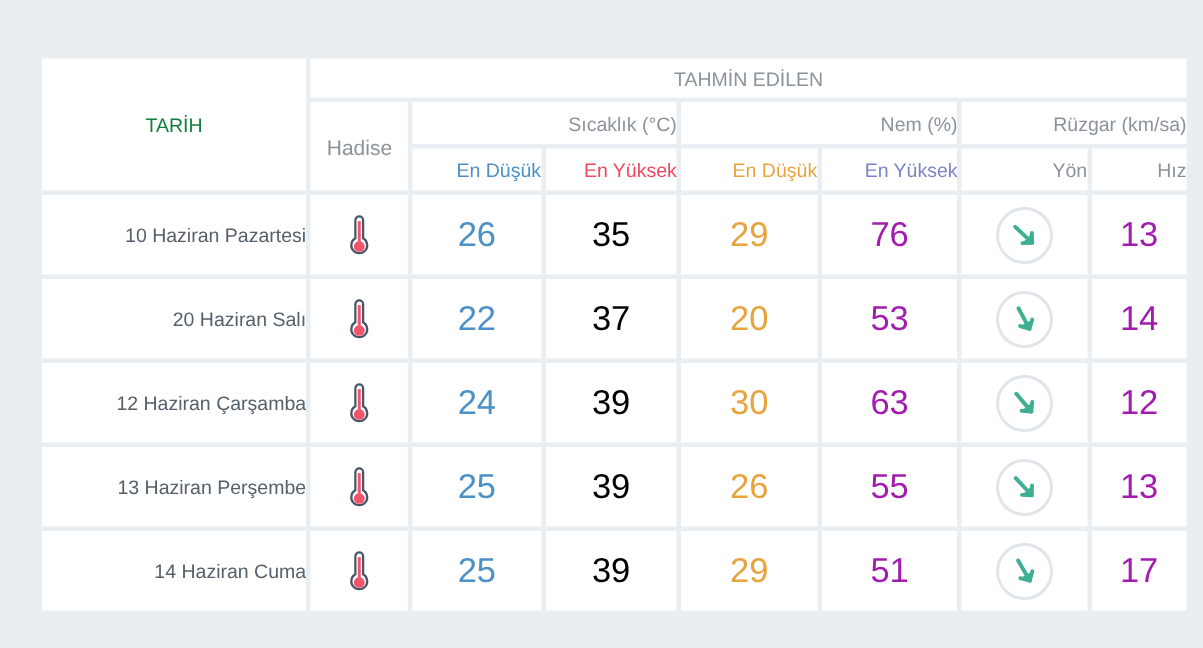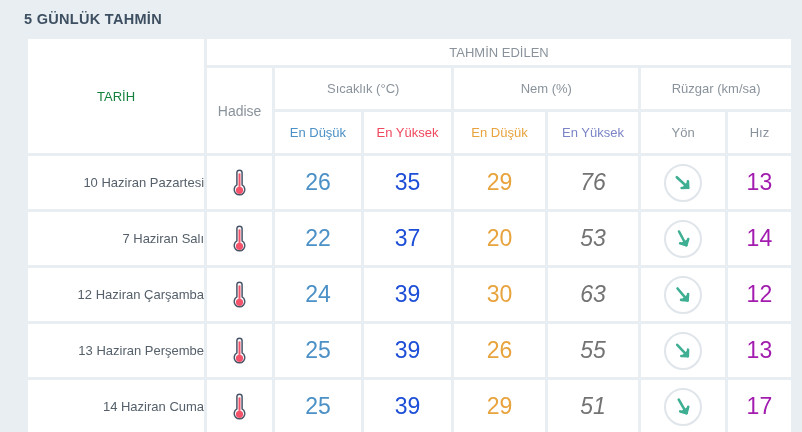--- a/index.html
+++ b/index.html
@@ -51,23 +51,23 @@
     background: #ffffff;
     font-weight: normal;
     padding: 0;
     margin: 0;
   }
 
   
   .hd {
     color: #8a939c;
     font-size: 13px;
-    text-align: center;
+    text-align: right;
     vertical-align: middle;
-    height: 41px;
+    height: 28px;
   }
   .hd-group {
     height: 26px;
     font-size: 13px;
     color: #8a939c;
   }
   .hd-tarih {
     font-size: 13px;
     color: #15803d;
     text-align: center;
@@ -97,23 +97,23 @@
     padding-right: 11px;
     font-size: 13px;
     color: #55606b;
     white-space: nowrap;
   }
   .num {
     font-size: 23px;
     line-height: 1;
   }
   .v-lotemp { color: #4b90c6; }
-  .v-hitemp { color: #1d4ed8; }
+  .v-hitemp { color: #000000; }
   .v-lohum  { color: #e8a33d; }
-  .v-hihum  { color: #737373; font-style: italic; }
+  .v-hihum  { color: #a21caf; }
   .v-wind   { color: #a21caf; }
 
   
   .icon-holder {
     display: flex;
     align-items: center;
     justify-content: center;
     height: 53px;
   }
   .wind-dir {
@@ -125,21 +125,20 @@
     border: 2px solid #dfe5ea;
     border-radius: 50%;
     box-sizing: border-box;
   }
 </style>
 </head>
 <body>
 
 <div class="page">
 
-  <div class="page-title">5 GÜNLÜK TAHMİN</div>
 
   <div class="table-wrap">
     <table class="forecast">
       <colgroup>
         <col style="width:173px">
         <col style="width:64px">
         <col style="width:84px">
         <col style="width:86px">
         <col style="width:89px">
         <col style="width:89px">
@@ -192,21 +191,21 @@
                       <line x1="5" y1="5" x2="16" y2="16"></line>
                       <polyline points="16,9.5 16,16 9.5,16" fill="#3eaf92" stroke="#3eaf92"></polyline>
                     </g>
                   </svg>
                 </span>
               </div>
             </td>
             <td class="cell num v-wind">13</td>
           </tr>
           <tr>
-            <td class="cell date-cell">7 Haziran Salı</td>
+            <td class="cell date-cell">20 Haziran Salı</td>
             <td class="cell">
               <div class="icon-holder">
                 <svg width="17" height="30" viewBox="0 0 17 30">
                   <path d="M8.5 2.2 a2.6 2.6 0 0 1 2.6 2.6 v12.1 a5.3 5.3 0 1 1 -5.2 0 V4.8 A2.6 2.6 0 0 1 8.5 2.2 z" fill="#ffffff" stroke="#4a5568" stroke-width="1.5"></path>
                   <rect x="7.5" y="5.4" width="2" height="13.5" fill="#f4546b"></rect>
                   <circle cx="8.5" cy="22.3" r="3.6" fill="#f4546b"></circle>
                 </svg>
               </div>
             </td>
             <td class="cell num v-lotemp">22</td>

